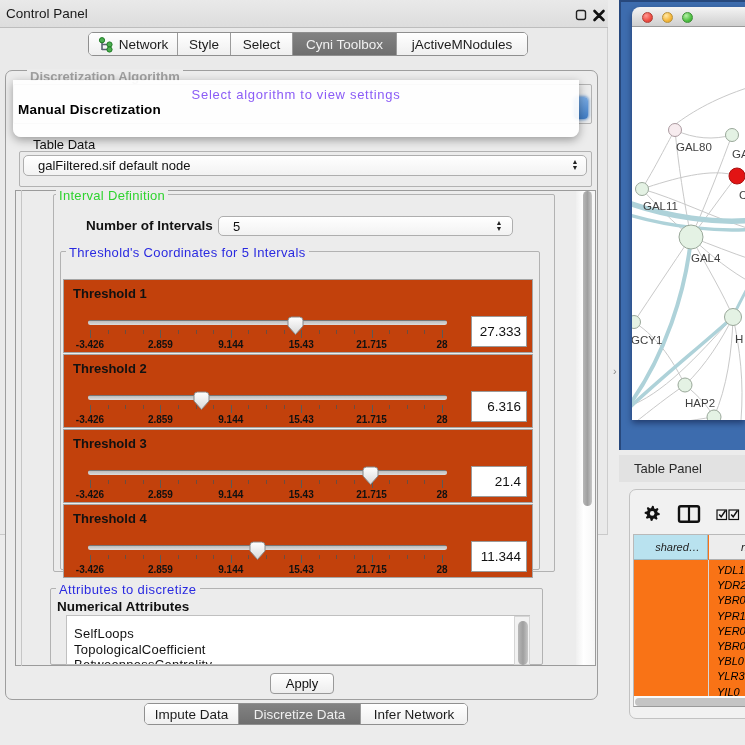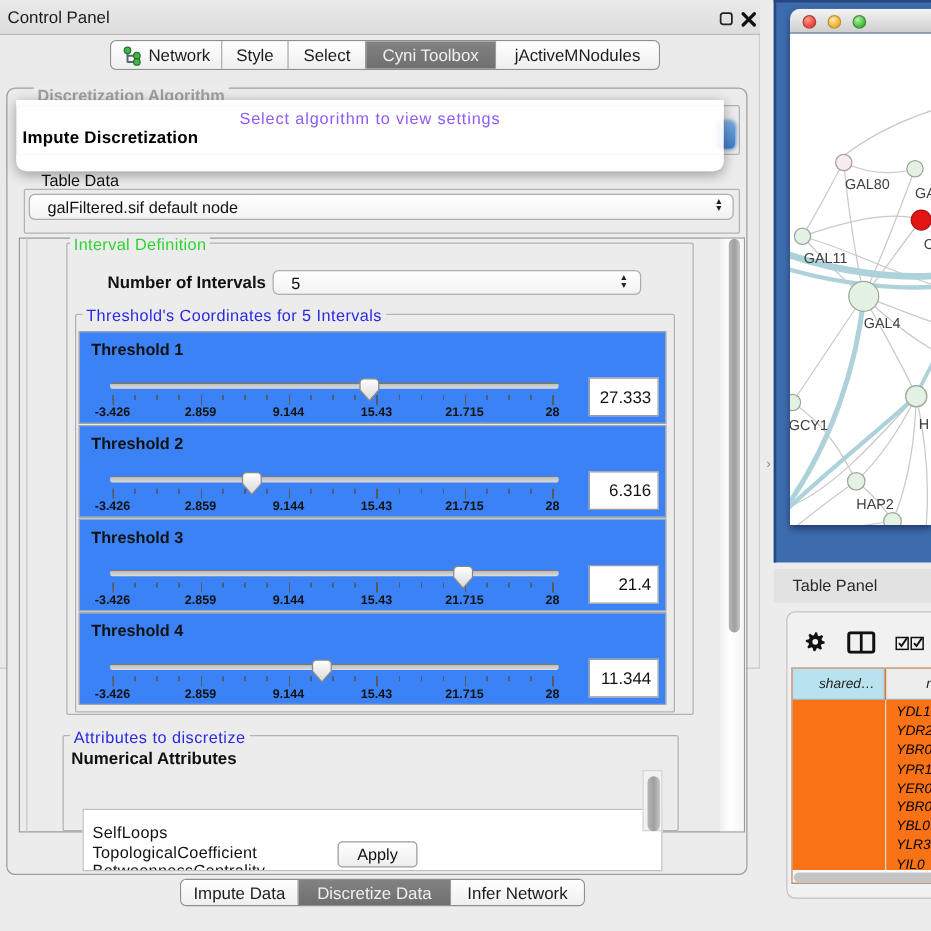--- a/index.html
+++ b/index.html
@@ -19,31 +19,31 @@
 #bottabs { left:144px; top:703px; height:22px; }
 
 #panel { left:5px; top:70px; width:593px; height:630px; background:#ececec; border:1px solid #9e9e9e; border-radius:7px; }
 
 .grp { position:absolute; border:1px solid #b2b2b2; border-radius:2px; }
 .gtl { position:absolute; background:#ececec; padding:0 3px; font-size:13px; white-space:nowrap; }
 
 .combo { position:absolute; background:linear-gradient(#ffffff,#f2f2f2); border:1px solid #aeaeae; border-radius:5px; font-size:13px; color:#111; }
 .arr { position:absolute; width:10px; font-size:7px; line-height:6px; color:#222; text-align:center; }
 
-.thp { position:absolute; left:63px; width:470px; height:74px; border:1px solid #a5a5a5; background:#3b82f6; }
+.thp { position:absolute; left:63px; width:470px; height:74px; border:1px solid #a5a5a5; background:#c2410c;margin-top:14px; }
 .thp .tt { position:absolute; left:9px; top:6px; font-weight:bold; font-size:13px; color:#111; }
 .track { position:absolute; left:24px; top:40px; width:359px; height:5px; border-radius:3px; background:linear-gradient(#777 0 1px, #bdbdbd 1px, #dcdcdc); }
 .ticks { position:absolute; left:25.5px; top:50px; width:354px; height:4px; background:repeating-linear-gradient(to right,rgba(80,80,80,0.75) 0 1px,transparent 1px 17.6px); }
 .ticks:after { content:''; position:absolute; left:0; top:0; width:354px; height:8px; background:repeating-linear-gradient(to right,#5a5a5a 0 1px,transparent 1px 70.4px); }
 .ticks:before { content:''; position:absolute; left:0; top:4px; width:354px; height:4px; background:#ececec; opacity:0; }
 .tlb { position:absolute; top:58.5px; width:60px; text-align:center; font-size:10px; font-weight:bold; color:#111; }
 .vbox { position:absolute; left:407px; top:36px; width:56px; height:31px; background:#fff; border:1px solid #9a9a9a; font-size:13.5px; color:#111; text-align:right; line-height:29px; padding-right:5px; }
 .thumb { position:absolute; top:36px; width:17px; height:20px; }
 
-#numlist { left:66px; top:615px; width:464px; height:50px; background:#fff; border:1px solid #c0c0c0; overflow:hidden; font-size:13px; letter-spacing:0.25px; color:#111;margin-top:32px; }
+#numlist { left:66px; top:615px; width:464px; height:50px; background:#fff; border:1px solid #c0c0c0; overflow:hidden; font-size:13px; letter-spacing:0.25px; color:#111; }
 #numlist { padding-top:10px; }
 #numlist div { padding-left:7px; height:15.6px; line-height:15.6px; }
 
 .sbtrack { position:absolute; background:linear-gradient(to right,#efefef,#ffffff 40%,#f6f6f6); }
 .sbthumb { position:absolute; border-radius:5px; background:linear-gradient(to right,#b7b7b7,#9f9f9f 50%,#c6c6c6); }
 
 .btn { position:absolute; background:linear-gradient(#ffffff,#ededed); border:1px solid #999; border-radius:4px; font-size:13px; color:#111; text-align:center; }
 
 #popup { left:13px; top:80px; width:566px; height:57px; background:rgba(255,255,255,0.93); border-radius:0 0 8px 8px; box-shadow:0 3px 10px rgba(0,0,0,0.35); }
 #popup .p1 { position:absolute; left:0; right:0; top:7px; text-align:center; color:#8b5cf6; font-size:13px; letter-spacing:0.7px; }
@@ -196,21 +196,21 @@
 
   <div id="bottabs" class="tabbar abs">
     <div class="tab" style="width:94px;">Impute Data</div>
     <div class="tab dark" style="width:122px;">Discretize Data</div>
     <div class="tab" style="width:106px;">Infer Network</div>
   </div>
 </div>
 
 <div id="popup" class="abs">
   <div class="p1">Select algorithm to view settings</div>
-  <div class="p2">Impute Discretization</div>
+  <div class="p2">Manual Discretization</div>
 </div>
 
 <div class="abs" style="left:613px; top:365px; font-size:11px; color:#8a8a8a;">›</div>
 
 <div id="netframe" class="abs"></div>
 <div id="macwin" class="abs">
   <div id="mactb" class="abs">
     <div class="light" style="left:10px; background:radial-gradient(circle at 35% 30%, #ff9a94, #ee4d43 60%, #c33); border:0.5px solid #b04038;"></div>
     <div class="light" style="left:30px; background:radial-gradient(circle at 35% 30%, #ffe9a8, #f5b63a 60%, #d89b20); border:0.5px solid #b8923a;"></div>
     <div class="light" style="left:50px; background:radial-gradient(circle at 35% 30%, #b7f0a8, #4fc043 60%, #2f9e2f); border:0.5px solid #3f8f3a;"></div>

